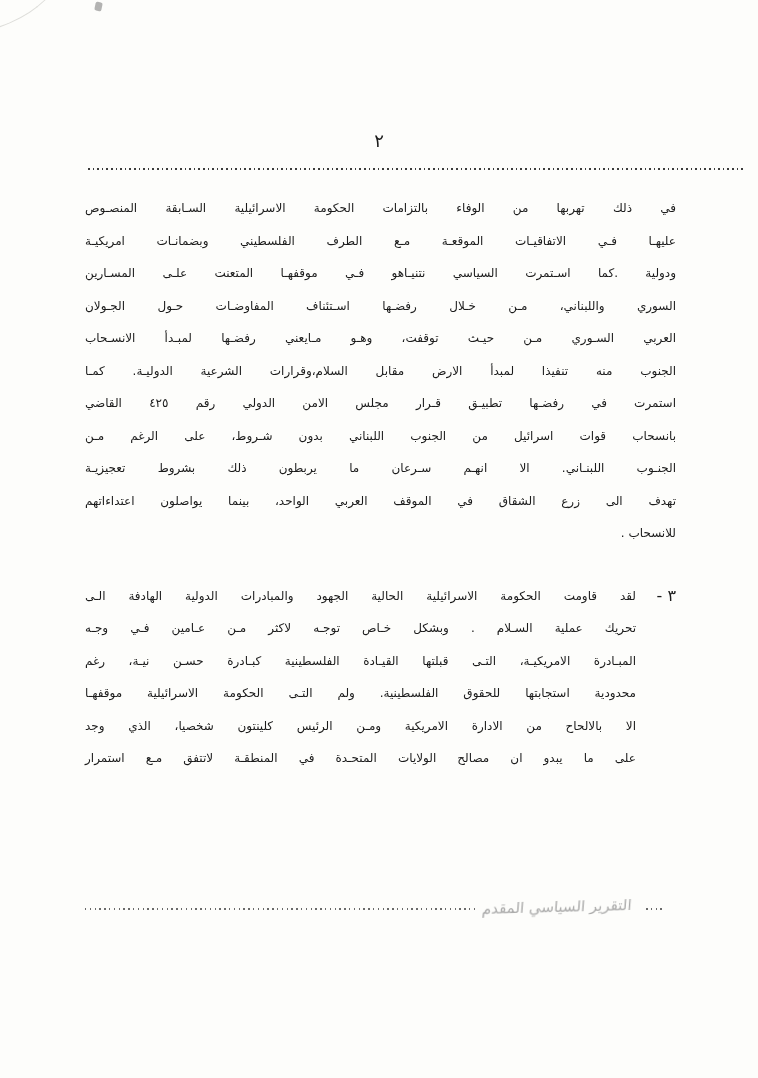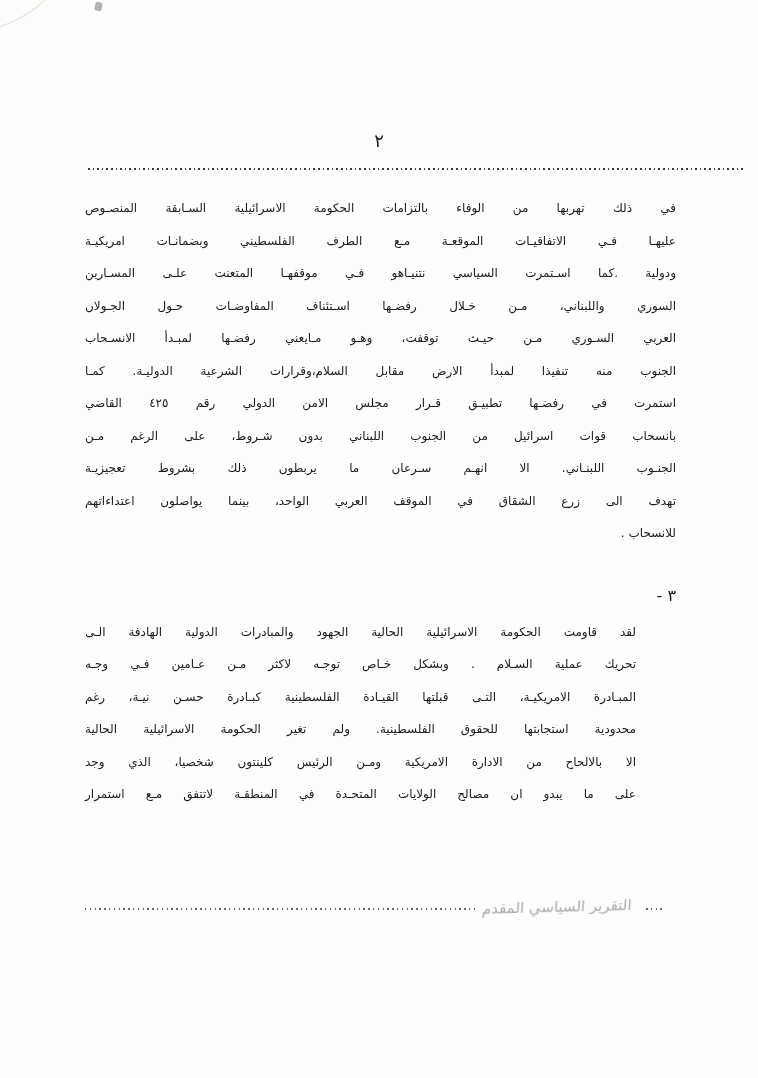--- a/index.html
+++ b/index.html
@@ -48,21 +48,21 @@
     direction:rtl;
     margin-top:30px;
   }
   .item-marker{
     width:40px;
     font-size:16px;
     line-height:32.5px;
     text-align:right;
     flex:0 0 40px;
   }
-  .item-lines{flex:1;min-width:0;margin-top:36px;}
+  .item-lines{flex:1;min-width:0;}
   .footer{
     position:absolute;top:896px;left:85px;right:96px;
     display:flex;align-items:flex-end;
   }
   .footer-rule{
     flex:1;height:2px;margin-bottom:8px;
     background:repeating-linear-gradient(to right,#6a6a6a 0 1.5px,transparent 1.5px 4.8px);
   }
   .footer-rule-end{
     width:16px;height:2px;margin-bottom:8px;margin-left:4px;
@@ -108,21 +108,21 @@
       <div class="line">تهدف الى زرع الشقاق في الموقف العربي الواحد، بينما يواصلون اعتداءاتهم</div>
       <div class="line last">للانسحاب .</div>
     </div>
 
     <div class="item">
       <div class="item-marker">٣ -</div>
       <div class="item-lines">
         <div class="line">لقد قاومت الحكومة الاسرائيلية الحالية الجهود والمبادرات الدولية الهادفة الـى</div>
         <div class="line">تحريك عملية السـلام . وبشكل خـاص توجـه لاكثر مـن عـامين فـي وجـه</div>
         <div class="line">المبـادرة الامريكيـة، التـى قبلتها القيـادة الفلسطينية كبـادرة حسـن نيـة، رغم</div>
-        <div class="line">محدودية استجابتها للحقوق الفلسطينية. ولم تغير الحكومة الاسرائيلية الحالية</div>
+        <div class="line">محدودية استجابتها للحقوق الفلسطينية. ولم التـى الحكومة الاسرائيلية موقفهـا</div>
         <div class="line">الا بالالحاح من الادارة الامريكية ومـن الرئيس كلينتون شخصيا، الذي وجد</div>
         <div class="line">على ما يبدو ان مصالح الولايات المتحـدة في المنطقـة لاتتفق مـع استمرار</div>
       </div>
     </div>
 
   </div>
 
   <div class="footer">
     <div class="footer-rule"></div>
     <div class="handwriting">التقرير السياسي المقدم</div>

